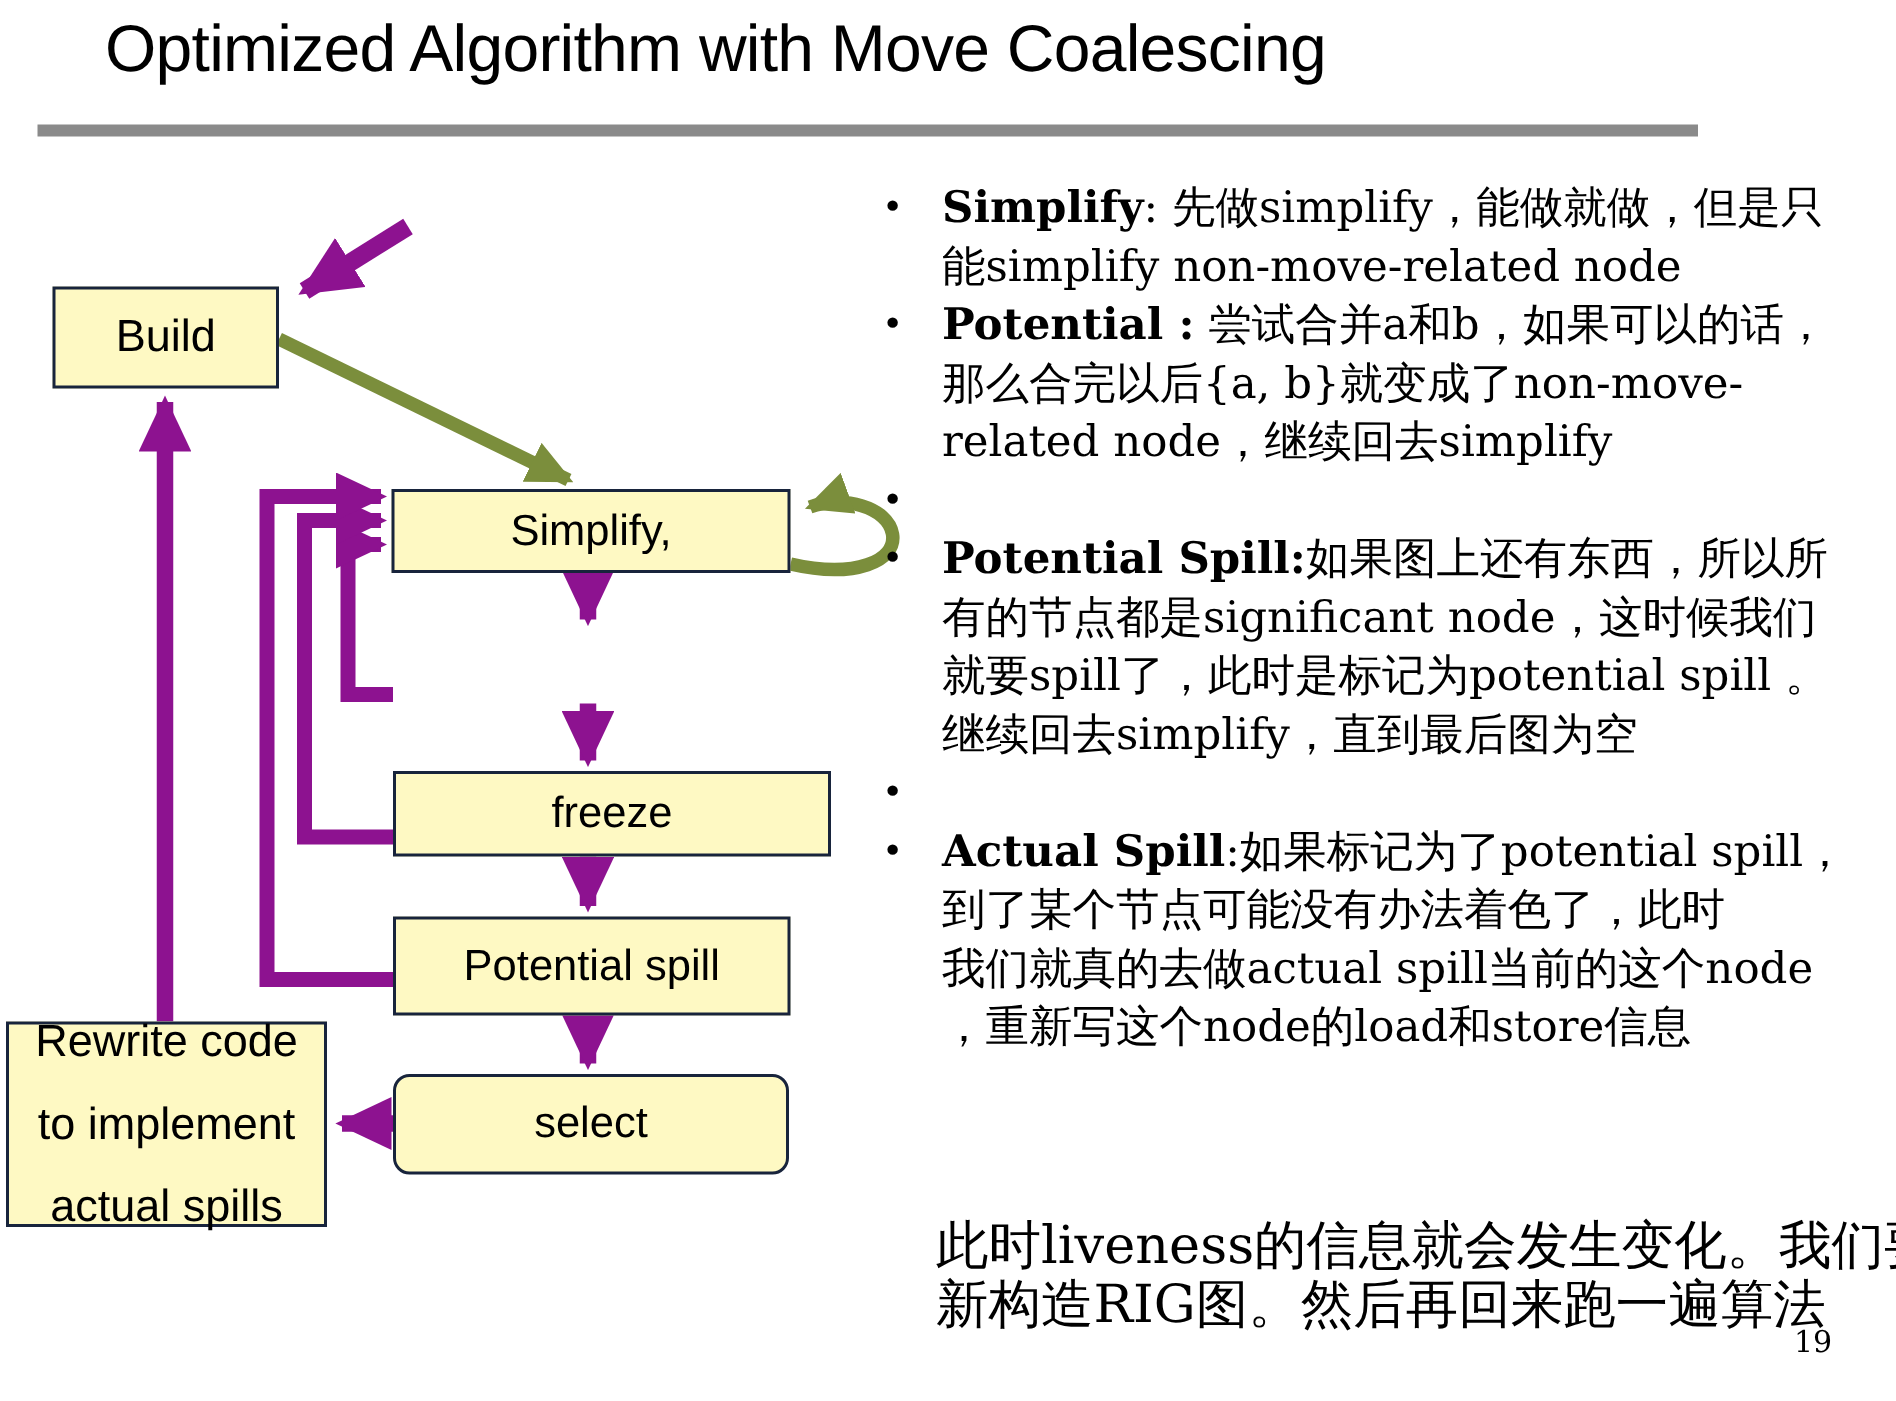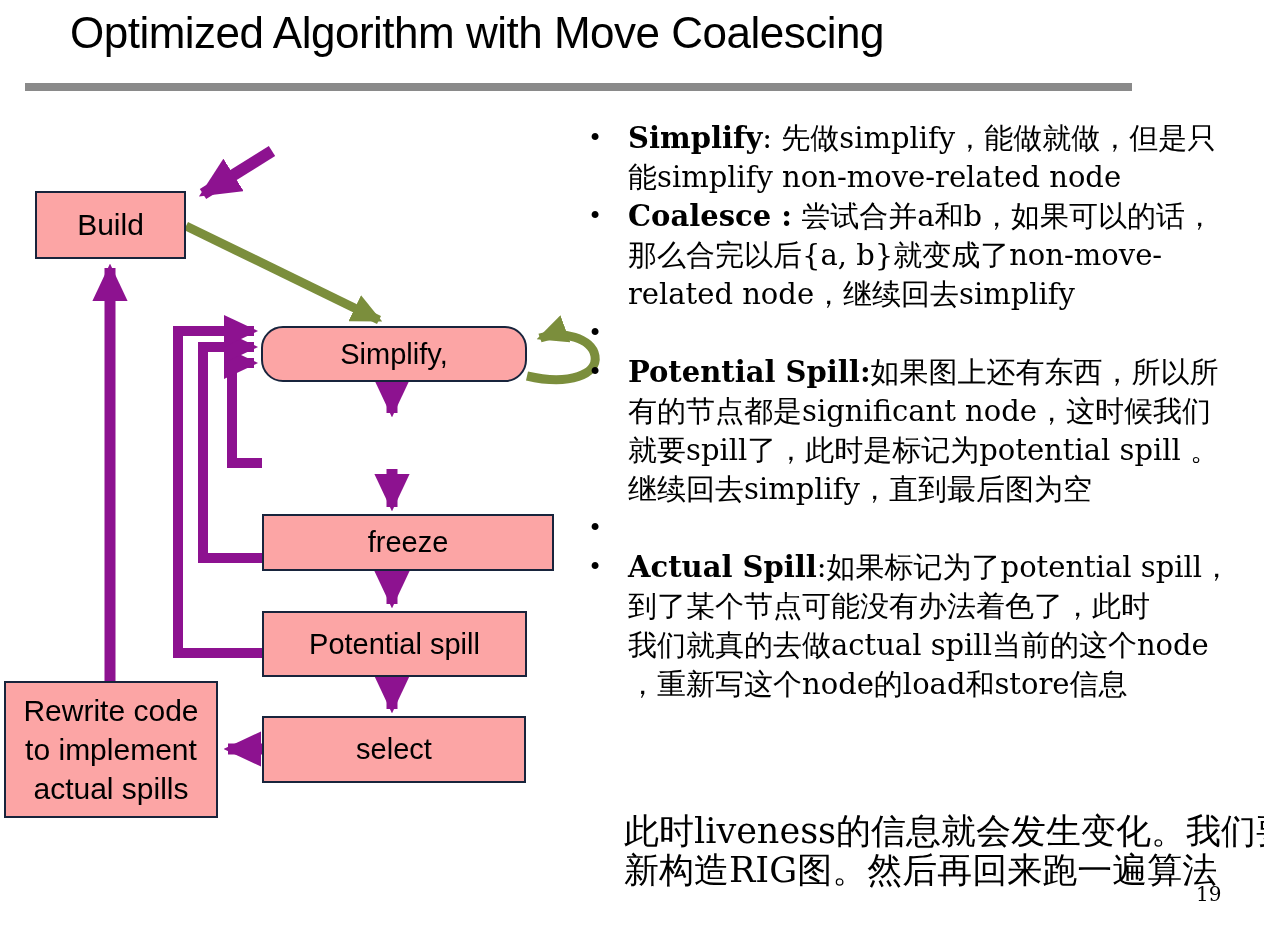--- a/index.html
+++ b/index.html
@@ -4,31 +4,31 @@
 <style>
   html,body{margin:0;padding:0;background:#ffffff;}
   .slide{position:relative;width:1264px;height:934px;background:#ffffff;overflow:hidden;
          font-family:"Liberation Sans",sans-serif;color:#000;}
   .title{position:absolute;left:70px;top:8px;font-size:44px;font-weight:400;
          white-space:pre;letter-spacing:-.5px;}
   .rule{position:absolute;left:25px;top:83px;width:1107px;height:8px;background:#8a8a8a;}
 
   svg.arrows{position:absolute;left:0;top:0;z-index:1;}
 
-  .node{position:absolute;z-index:2;background:#fca5a5;border:2px solid #18243c;
+  .node{position:absolute;z-index:2;background:#fef9c3;border:2px solid #18243c;
         box-sizing:border-box;display:flex;align-items:center;justify-content:center;
         font-size:29px;color:#000;}
   .n-build{left:35px;top:191px;width:151px;height:68px;font-size:30px;}
-  .n-simplify{left:261px;top:326px;width:266px;height:56px;border-radius:22px;}
+  .n-simplify{left:261px;top:326px;width:266px;height:56px;}
   .n-coalesce{left:262px;top:421px;width:264px;height:48px;}
   .n-freeze{left:262px;top:514px;width:292px;height:57px;}
   .n-potential{left:262px;top:611px;width:265px;height:66px;}
-  .n-select{left:262px;top:716px;width:264px;height:67px;}
+  .n-select{left:262px;top:716px;width:264px;height:67px;border-radius:11px;}
   .n-rewrite{left:4px;top:681px;width:214px;height:137px;white-space:pre;
-             text-align:center;font-size:30px;line-height:39px;}
+             text-align:center;font-size:30px;line-height:55px;}
 
   .bullets{position:absolute;left:588px;top:119px;z-index:3;
            font-family:"DejaVu Serif","Liberation Serif",serif;
            font-size:29px;line-height:39px;}
   .bullet-item{display:flex;}
   .bullet-dot{flex:0 0 40px;width:40px;font-size:24px;line-height:39px;}
   .bullet-text{white-space:pre;}
   .term{font-weight:700;text-align:center;}
 
   .closing{position:absolute;left:624px;top:812px;z-index:3;white-space:pre;
@@ -102,21 +102,21 @@
   </div>
 
   <div class="bullets">
     <div class="bullet-item">
       <span class="bullet-dot">•</span>
       <div class="bullet-text"><span class="term">Simplify</span><span>: 先做simplify，能做就做，但是只
 能simplify non-move-related node</span></div>
     </div>
     <div class="bullet-item">
       <span class="bullet-dot">•</span>
-      <div class="bullet-text"><span class="term">Coalesce :</span><span> 尝试合并a和b，如果可以的话，
+      <div class="bullet-text"><span class="term">Potential :</span><span> 尝试合并a和b，如果可以的话，
 那么合完以后{a, b}就变成了non-move-
 related node，继续回去simplify</span></div>
     </div>
     <div class="bullet-item">
       <span class="bullet-dot">•</span>
     </div>
     <div class="bullet-item">
       <span class="bullet-dot">•</span>
       <div class="bullet-text"><span class="term">Potential Spill:</span><span>如果图上还有东西，所以所
 有的节点都是significant node，这时候我们

